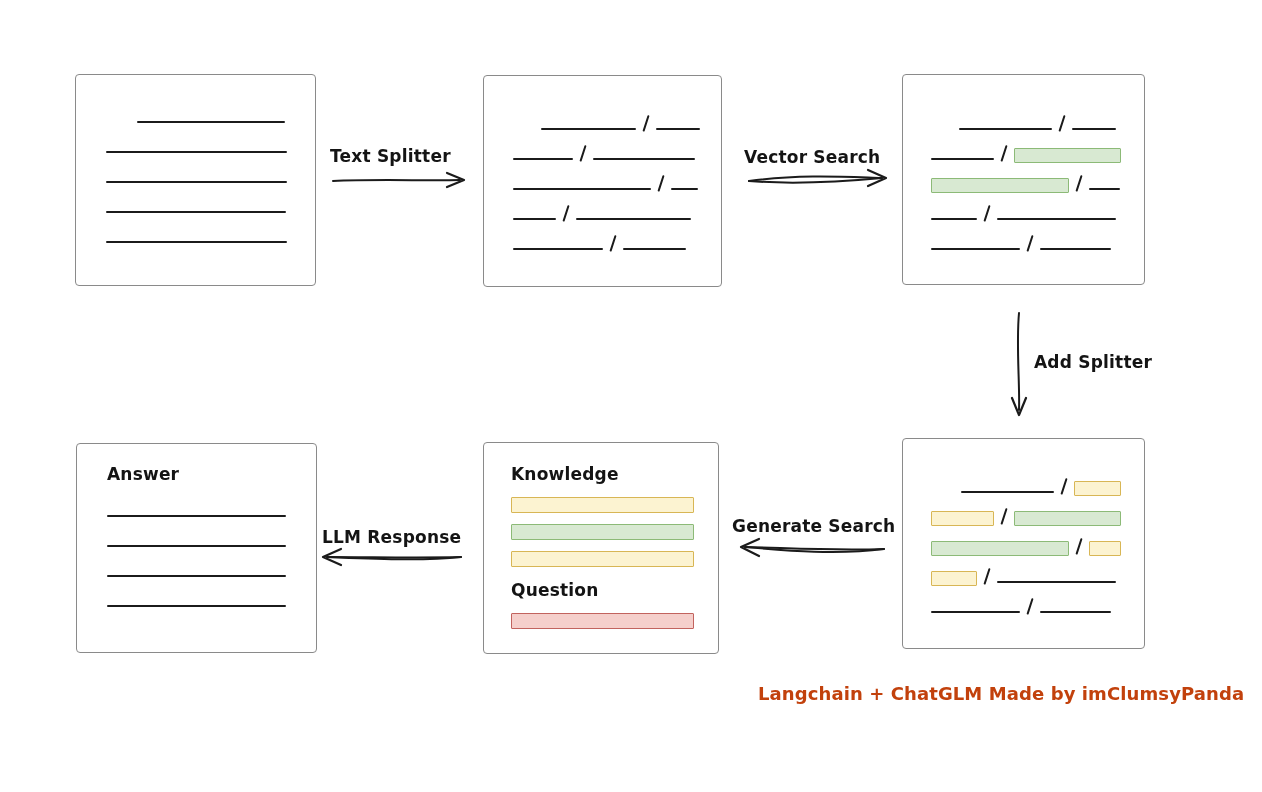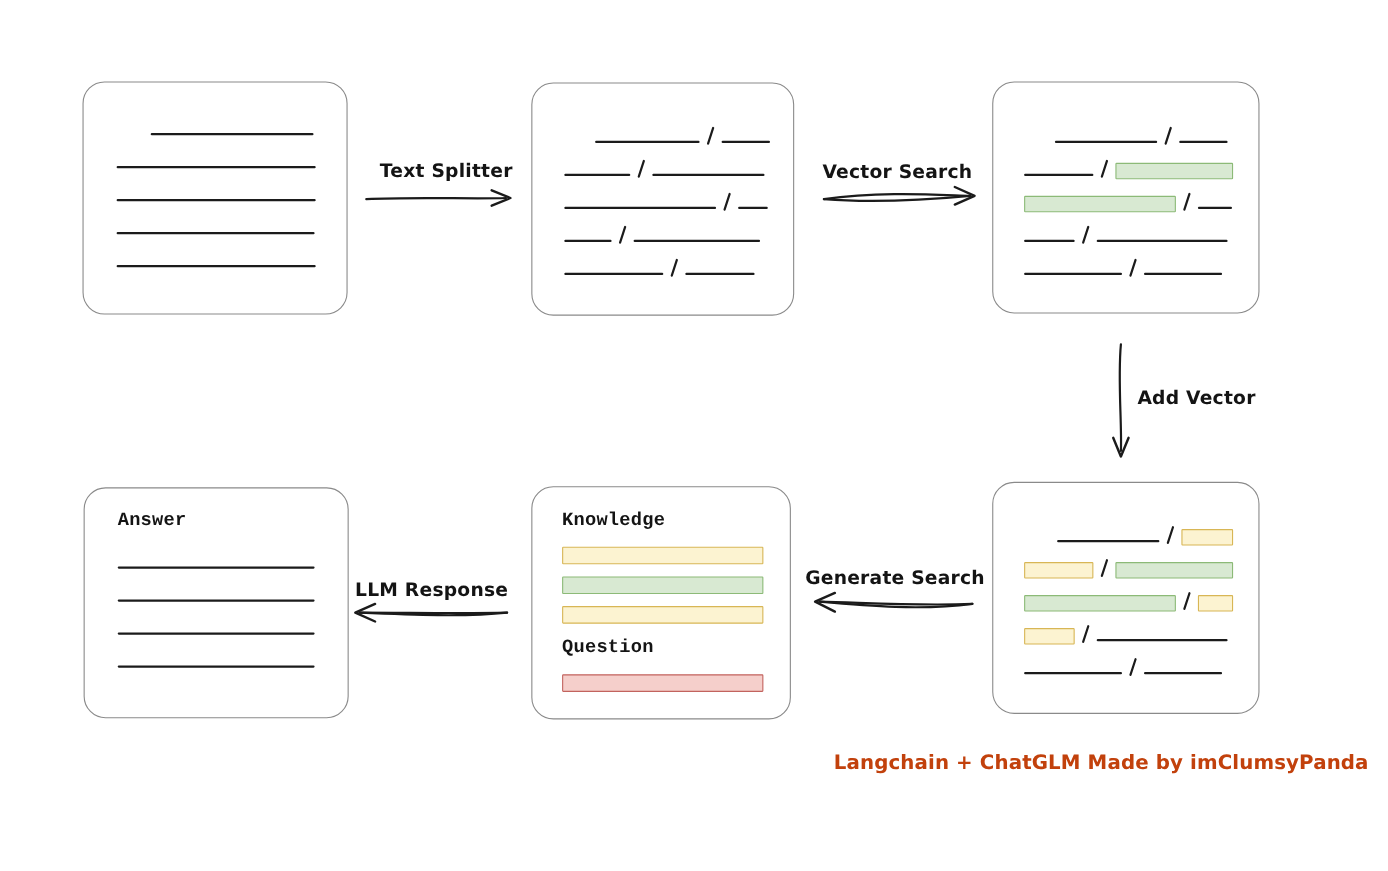--- a/index.html
+++ b/index.html
@@ -10,23 +10,22 @@
     background: #ffffff;
     font-family: "DejaVu Sans", "Liberation Sans", sans-serif;
     color: #1b1b1b;
     overflow: hidden;
   }
 
   
   .box {
     position: absolute;
     border: 1.6px solid var(--box-border, #8a8a8a);
-    border-radius: 20px;
+    border-radius: 4px;
     background: #ffffff;
-    font-family: Liberation Mono, monospace;
   }
   .box-doc      { left: 75px;  top: 74px;  width: 241px; height: 212px; padding: 31px 0 0 30px; }
   .box-chunks   { left: 483px; top: 75px;  width: 239px; height: 212px; padding: 37px 0 0 29px; }
   .box-retrieve { left: 902px; top: 74px;  width: 243px; height: 211px; padding: 38px 0 0 28px; }
   .box-context  { left: 902px; top: 438px; width: 243px; height: 211px; padding: 37px 0 0 28px; }
   .box-prompt   { left: 483px; top: 442px; width: 236px; height: 212px; padding: 21px 0 4px 27px; }
   .box-answer   { left: 76px;  top: 443px; width: 241px; height: 210px; padding: 20px 0 0 30px; }
 
   
   .seg-row { display: flex; align-items: flex-end; height: 18px; margin-bottom: 12px; }
@@ -45,21 +44,21 @@
   }
   .full-bar { width: 183px; height: 16px; border: 1.6px solid; border-radius: 1px; margin-top: 11px; }
   .bars-group { margin-top: 3px; }
   .question-label { margin-top: 13px; }
   .answer-rows { margin-top: 14px; }
 
   
   .arrow-label {
     position: absolute;
     font-size: 17px; font-weight: 600; letter-spacing: 0.2px;
-    color: #141414; text-align: right; white-space: nowrap;
+    color: #141414; text-align: left; white-space: nowrap;
   }
   .lbl-text-splitter   { left: 330px; top: 146px; width: 136px; }
   .lbl-vector-search   { left: 744px; top: 147px; width: 140px; }
   .lbl-add-context     { left: 1034px; top: 352px; width: 130px; text-align: left; }
   .lbl-generate-prompt { left: 732px; top: 516px; width: 152px; }
   .lbl-llm-response    { left: 322px; top: 527px; width: 140px; }
 
   .caption {
     position: absolute; left: 758px; top: 683px; width: 436px;
     font-size: 18px; font-weight: 600; letter-spacing: 0.1px;
@@ -240,19 +239,19 @@
     </g>
     <g>
       <path d="M461 557 C 424 561, 374 559, 327 557"></path>
       <path d="M461 557 C 420 558, 372 557, 327 557"></path>
       <path class="head" d="M341 549 L323 557 L341 565"></path>
     </g>
   </svg>
 
   <div class="arrow-label lbl-text-splitter">Text Splitter</div>
   <div class="arrow-label lbl-vector-search">Vector Search</div>
-  <div class="arrow-label lbl-add-context">Add Vector</div>
+  <div class="arrow-label lbl-add-context">Add Splitter</div>
   <div class="arrow-label lbl-generate-prompt">Generate Search</div>
   <div class="arrow-label lbl-llm-response">LLM Response</div>
 
   <div class="caption">Langchain + ChatGLM Made by imClumsyPanda</div>
 
 </div>
 
 </body></html>

